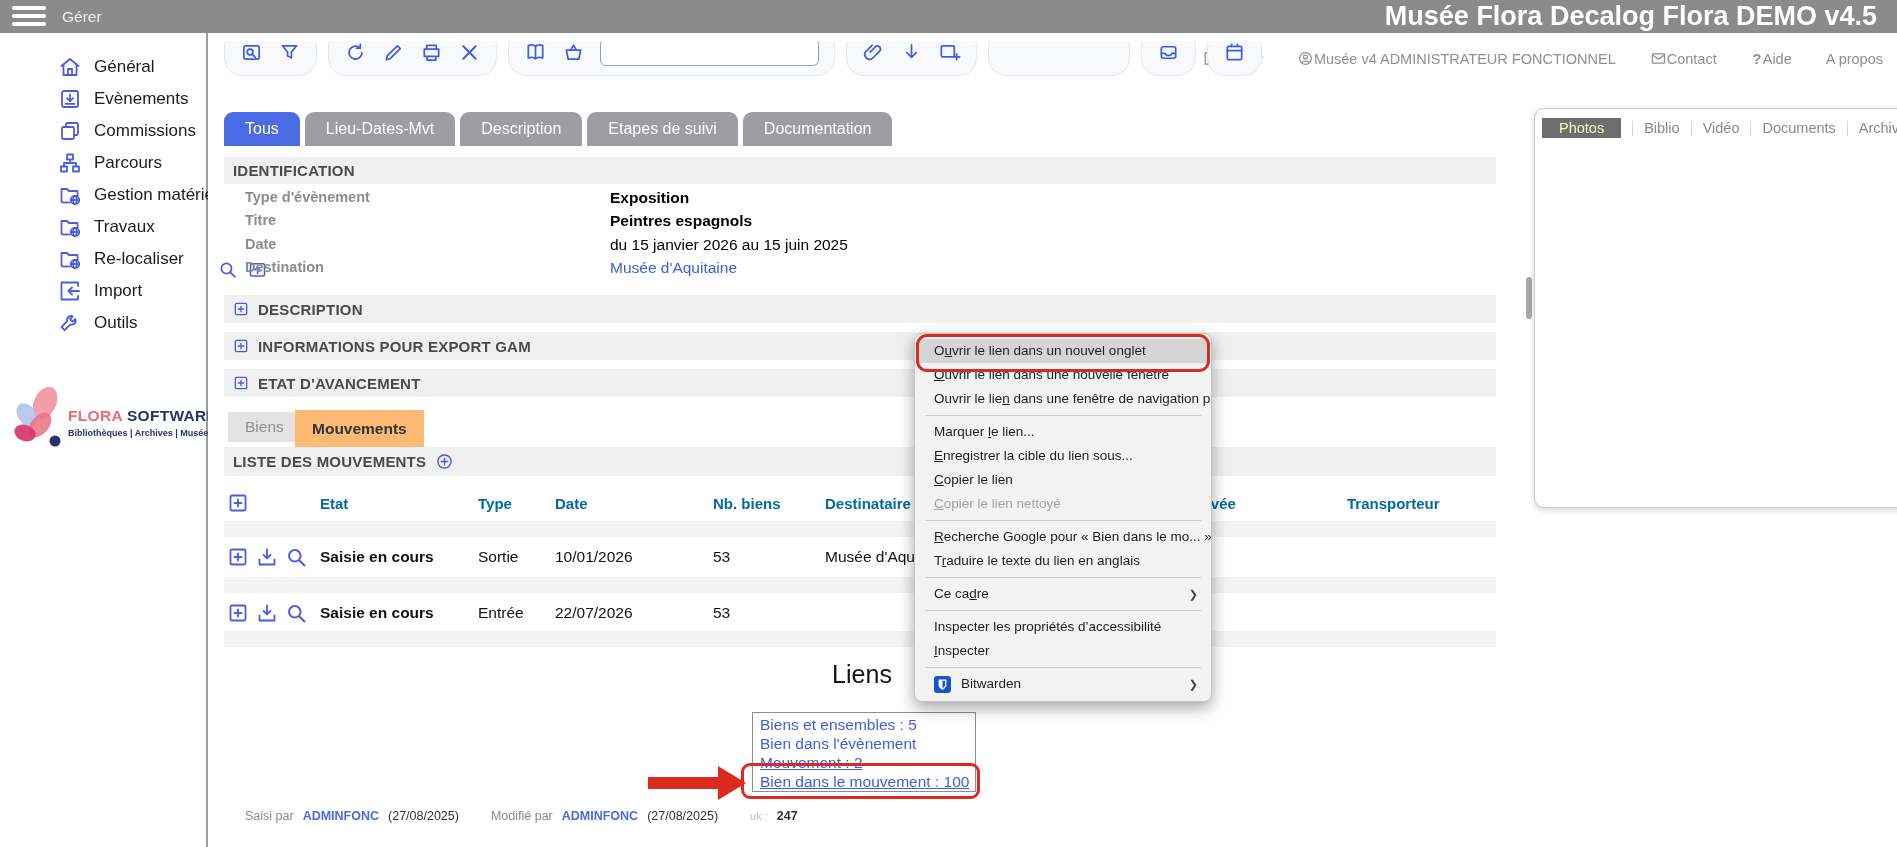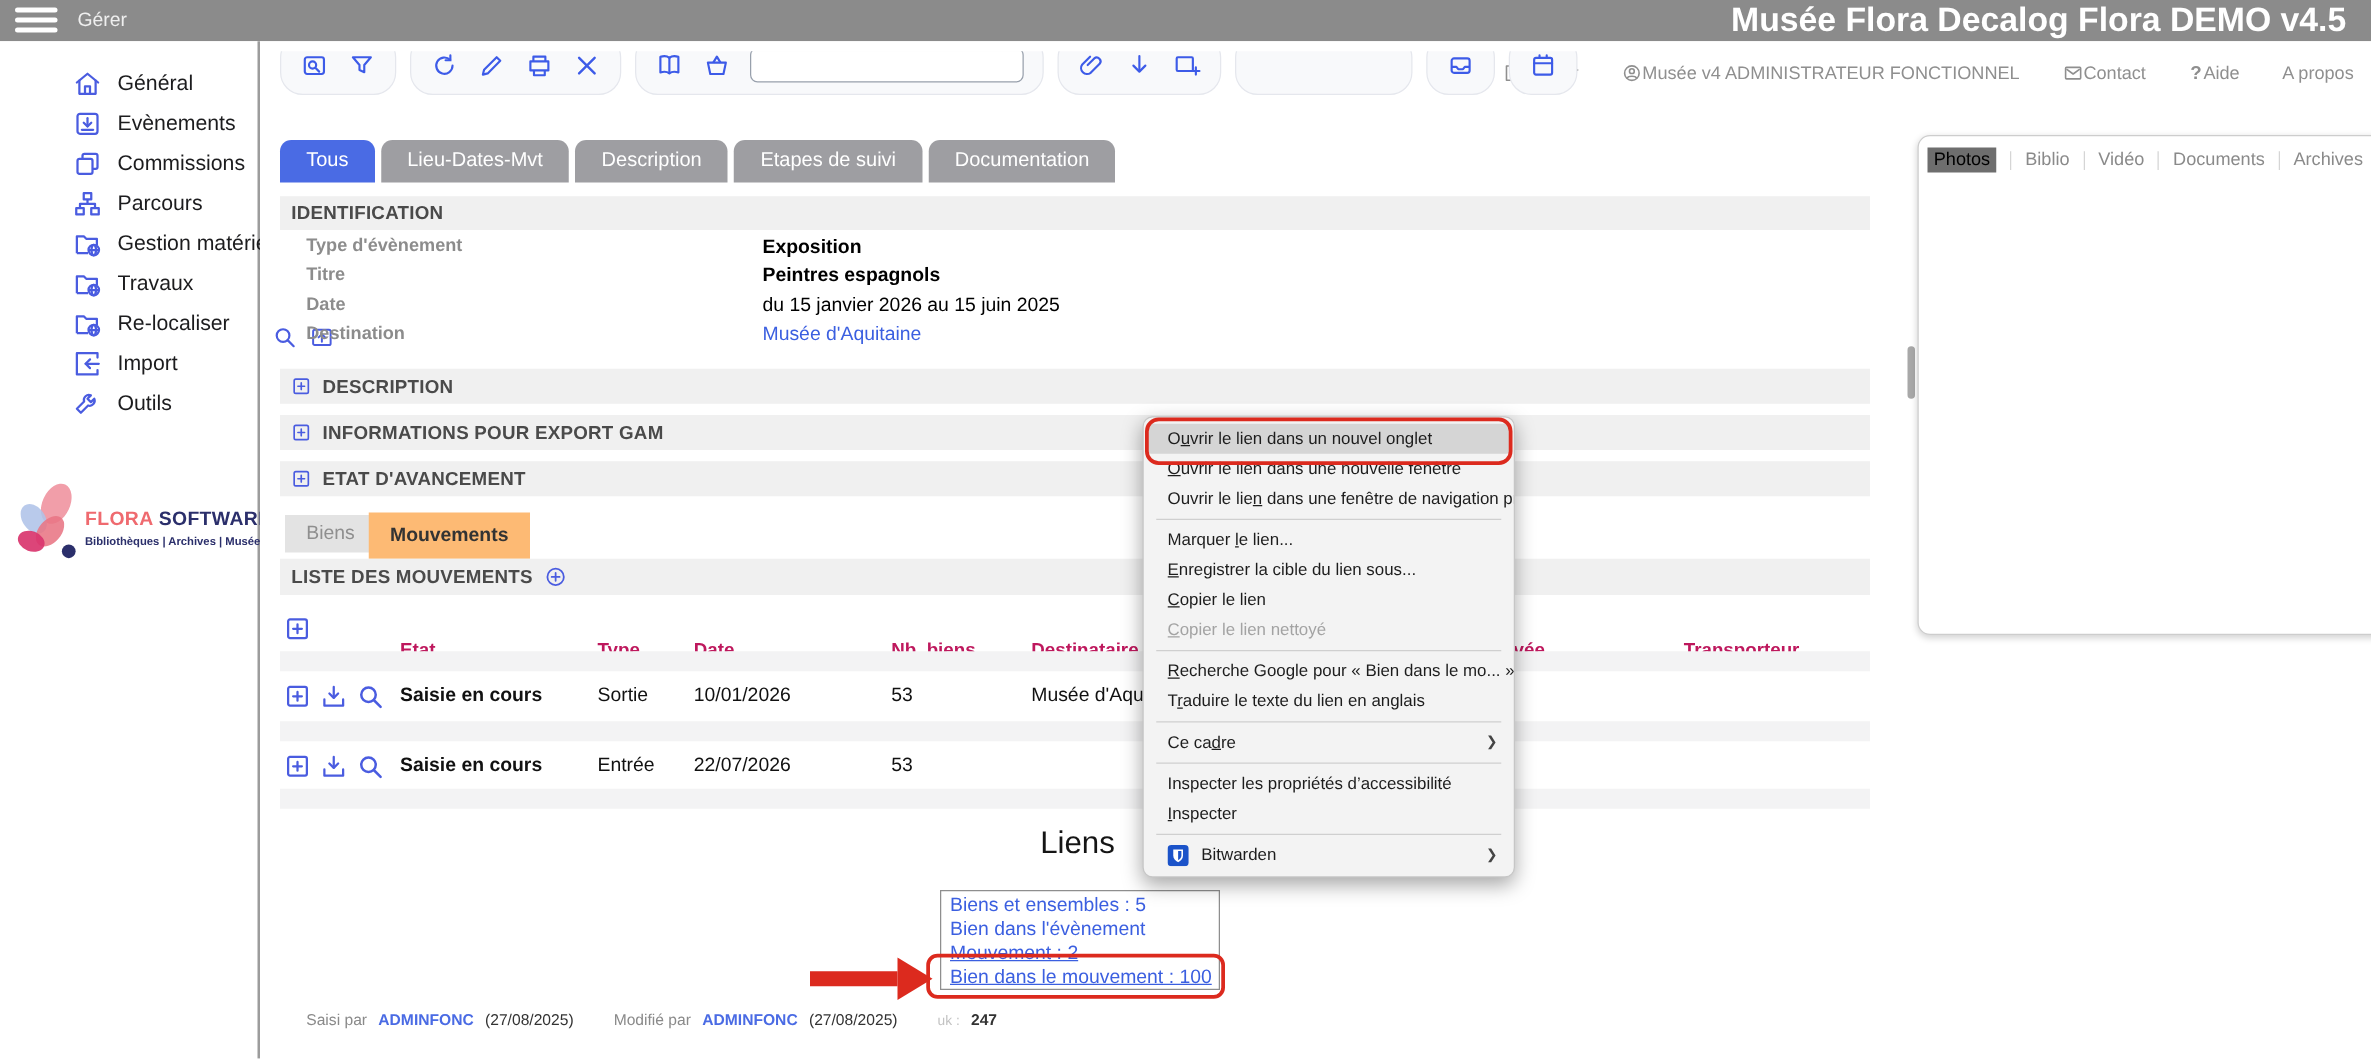--- a/index.html
+++ b/index.html
@@ -66,21 +66,21 @@
   .subtab{position:absolute;display:flex;align-items:center;padding:0 17px;font-size:15.5px;cursor:pointer;}
   #subtab-biens{left:20px;top:379px;height:30px;background:#e3e3e3;color:#8f8f8f;}
   #subtab-mouvements{left:87px;top:377px;height:37px;background:#fdba74;color:#333;font-weight:bold;}
   .listebar{top:414px;height:29px;}
   .listebar .gbar-t{padding-left:9px;}
   .liste-plus{width:19px;height:19px;margin-left:9px;cursor:pointer;}
   
   .trow{position:absolute;left:0;width:1288px;}
   #thead{top:452px;height:36px;}
   .cell{position:absolute;top:50%;transform:translateY(-50%);white-space:nowrap;}
-  .hcell{font-size:15px;font-weight:bold;color:#be185d;margin-top:17px;}
+  .hcell{font-size:15px;font-weight:bold;color:#0369a1;}
   .dcell{font-size:15.5px;color:#111;}
   .dcell.b{font-weight:bold;}
   .strip{position:absolute;left:16px;width:1272px;height:16px;background:#f3f3f4;}
   .row-ic{position:absolute;top:50%;transform:translateY(-50%);width:24px;height:24px;cursor:pointer;}
   .row-ic.i0{left:18px;} .row-ic.i1{left:47px;} .row-ic.i2{left:76px;}
   .drow{height:40px;}
   
   #liens-title{position:absolute;left:554px;top:627px;width:200px;text-align:center;font-size:25px;color:#151515;}
   #linksbox{position:absolute;left:544px;top:679px;width:224px;height:80px;border:1px solid #8e8e8e;
     padding:2px 0 0 7px;overflow:hidden;box-sizing:border-box;}
@@ -88,21 +88,21 @@
   .llink.u{text-decoration:underline;}
   
   #footer{position:absolute;left:37px;top:776px;display:flex;align-items:baseline;gap:9px;font-size:12.5px;white-space:nowrap;}
   .f-gray{color:#8a8a8a;} .f-blue{color:#4a6be4;font-weight:bold;} .f-dark{color:#333;}
   .f-sp{width:14px;} .f-uk{color:#c3c3c3;font-size:11px;} .f-ukv{color:#333;font-weight:bold;}
   
   .media-card{position:absolute;left:1534px;top:108px;width:380px;height:398px;background:#fff;
     border:1.5px solid #cdcdcd;border-radius:10px;box-shadow:0 2px 6px rgba(0,0,0,.18);z-index:10;}
   #paneltabs{position:absolute;left:7px;top:9px;display:flex;align-items:center;gap:11px;}
   .ptab{font-size:14.5px;color:#8a8a8a;cursor:pointer;white-space:nowrap;}
-  .ptab.pactive{background:#6e6e6e;color:#000000;padding:2px 5px;}
+  .ptab.pactive{background:#6e6e6e;color:#fef9c3;padding:2px 17px;}
   .ptsep{width:1px;height:15px;background:#d5d5d5;}
   .collapse-handle{position:absolute;left:1526px;top:277px;width:6px;height:42px;background:#a8a8a8;border-radius:3px;z-index:5;cursor:pointer;}
   
   #ctxmenu{position:absolute;left:914px;top:333px;width:298px;background:#f3f3f3;border:1px solid #c6c6c6;
     border-radius:8px;box-shadow:0 6px 16px rgba(0,0,0,.35);padding:5px 0;z-index:40;box-sizing:border-box;}
   .mi{position:relative;height:24px;line-height:30px;padding-left:19px;font-size:13.5px;color:#1d1d1d;cursor:pointer;white-space:nowrap;display:flex;align-items:center;}
   .mi.hl{background:#d5d5d5;margin:0 3px;padding-left:16px;border-radius:3px;}
   .mi.dis{color:#a3a3a3;cursor:default;}
   .mlab{overflow:hidden;}
   .ukey{text-decoration:underline;}

